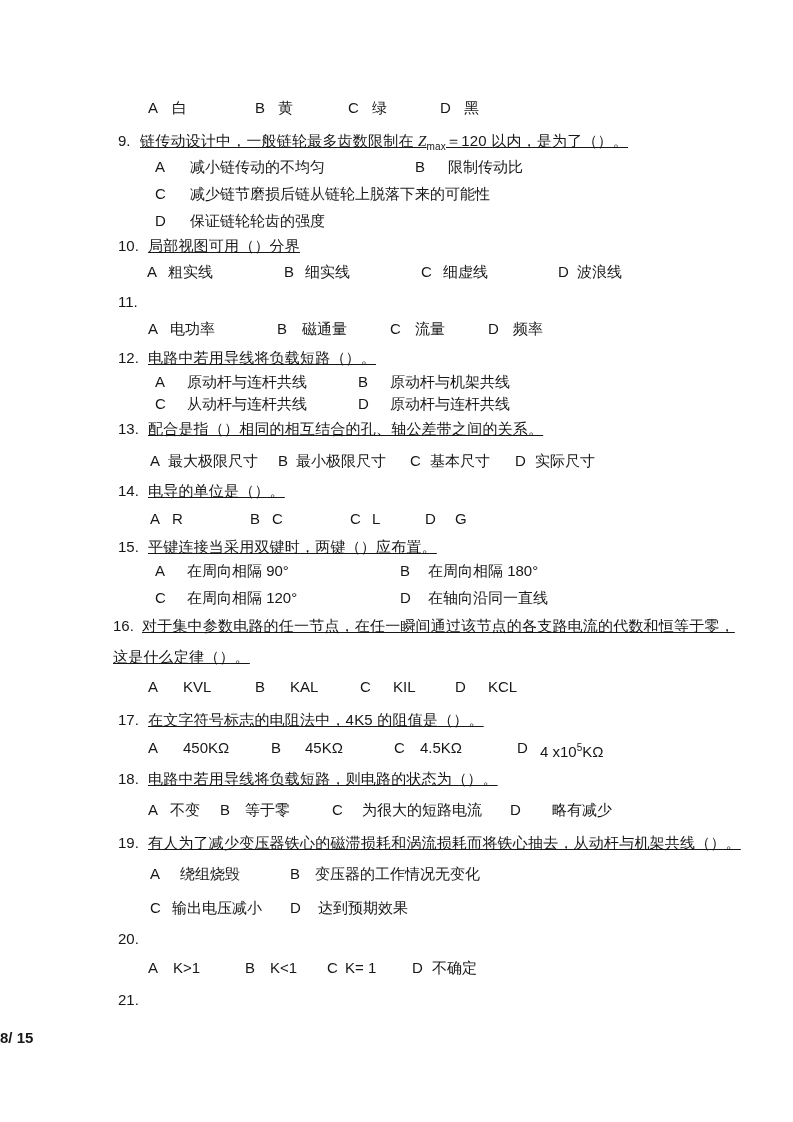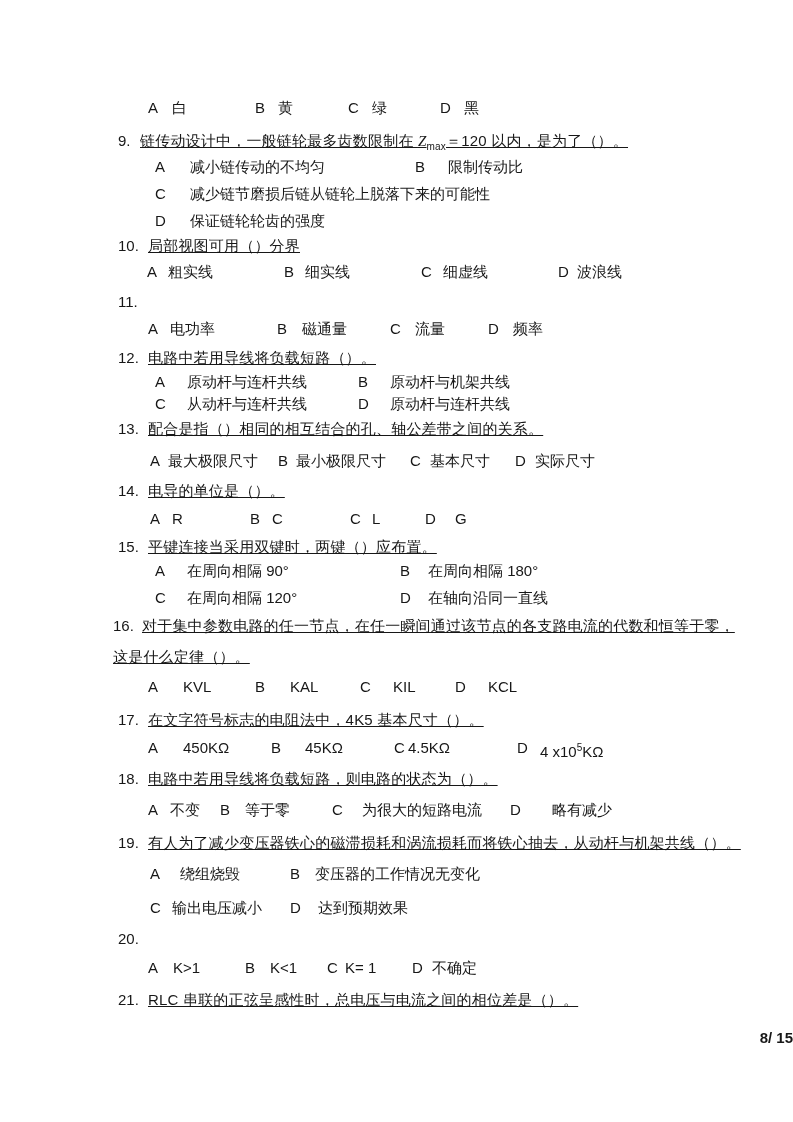--- a/index.html
+++ b/index.html
@@ -11,21 +11,21 @@
     font-size:15px;
     color:#171717;
     overflow:hidden;
   }
   .ln{position:absolute;left:0;width:100%;height:22px;white-space:nowrap;line-height:20px;}
   .s{position:absolute;top:0;}
   .stem{letter-spacing:0.2px;text-decoration:underline;}
   i.var{font-style:italic;font-family:"Liberation Serif","DejaVu Serif",serif;}
   sub{font-size:10px;}
   sup{font-size:10px;}
-  .footer{text-align:right;font-weight:bold;}
+  .footer{text-align:left;font-weight:bold;}
 </style>
 </head>
 <body>
 
 <div class="page">
 
   <div class="ln" style="top:98px">
     <span class="s" style="left:148px">A</span>
     <span class="s" style="left:172px">白</span>
     <span class="s" style="left:255px">B</span>
@@ -161,29 +161,29 @@
     <span class="s" style="left:255px">B</span>
     <span class="s" style="left:290px">KAL</span>
     <span class="s" style="left:360px">C</span>
     <span class="s" style="left:393px">KIL</span>
     <span class="s" style="left:455px">D</span>
     <span class="s" style="left:488px">KCL</span>
   </div>
 
   <div class="ln" style="top:710px">
     <span class="s" style="left:118px">17.</span>
-    <span class="s stem" style="left:148px">在文字符号标志的电阻法中，4K5 基本尺寸（）。</span>
+    <span class="s stem" style="left:148px">在文字符号标志的电阻法中，4K5 的阻值是（）。</span>
   </div>
   <div class="ln" style="top:738px">
     <span class="s" style="left:148px">A</span>
     <span class="s" style="left:183px">450KΩ</span>
     <span class="s" style="left:271px">B</span>
     <span class="s" style="left:305px">45KΩ</span>
     <span class="s" style="left:394px">C</span>
-    <span class="s" style="left:408px">4.5KΩ</span>
+    <span class="s" style="left:420px">4.5KΩ</span>
     <span class="s" style="left:517px">D</span>
     <span class="s" style="left:540px"><span>4 x10</span><sup>5</sup><span>KΩ</span></span>
   </div>
 
   <div class="ln" style="top:769px">
     <span class="s" style="left:118px">18.</span>
     <span class="s stem" style="left:148px">电路中若用导线将负载短路，则电路的状态为（）。</span>
   </div>
   <div class="ln" style="top:800px">
     <span class="s" style="left:148px">A</span>
@@ -222,20 +222,19 @@
     <span class="s" style="left:245px">B</span>
     <span class="s" style="left:270px">K&lt;1</span>
     <span class="s" style="left:327px">C</span>
     <span class="s" style="left:345px">K= 1</span>
     <span class="s" style="left:412px">D</span>
     <span class="s" style="left:432px">不确定</span>
   </div>
 
   <div class="ln" style="top:990px">
     <span class="s" style="left:118px">21.</span>
-    <span class="s stem" style="left:148px">RLC 串联的正弦呈感性时，总电压与电流之间的相位差是（）。</span>
   </div>
 
   <div class="ln footer" style="top:1028px">
     <span>8/ 15</span>
   </div>
 
 </div>
 
 </body></html>

